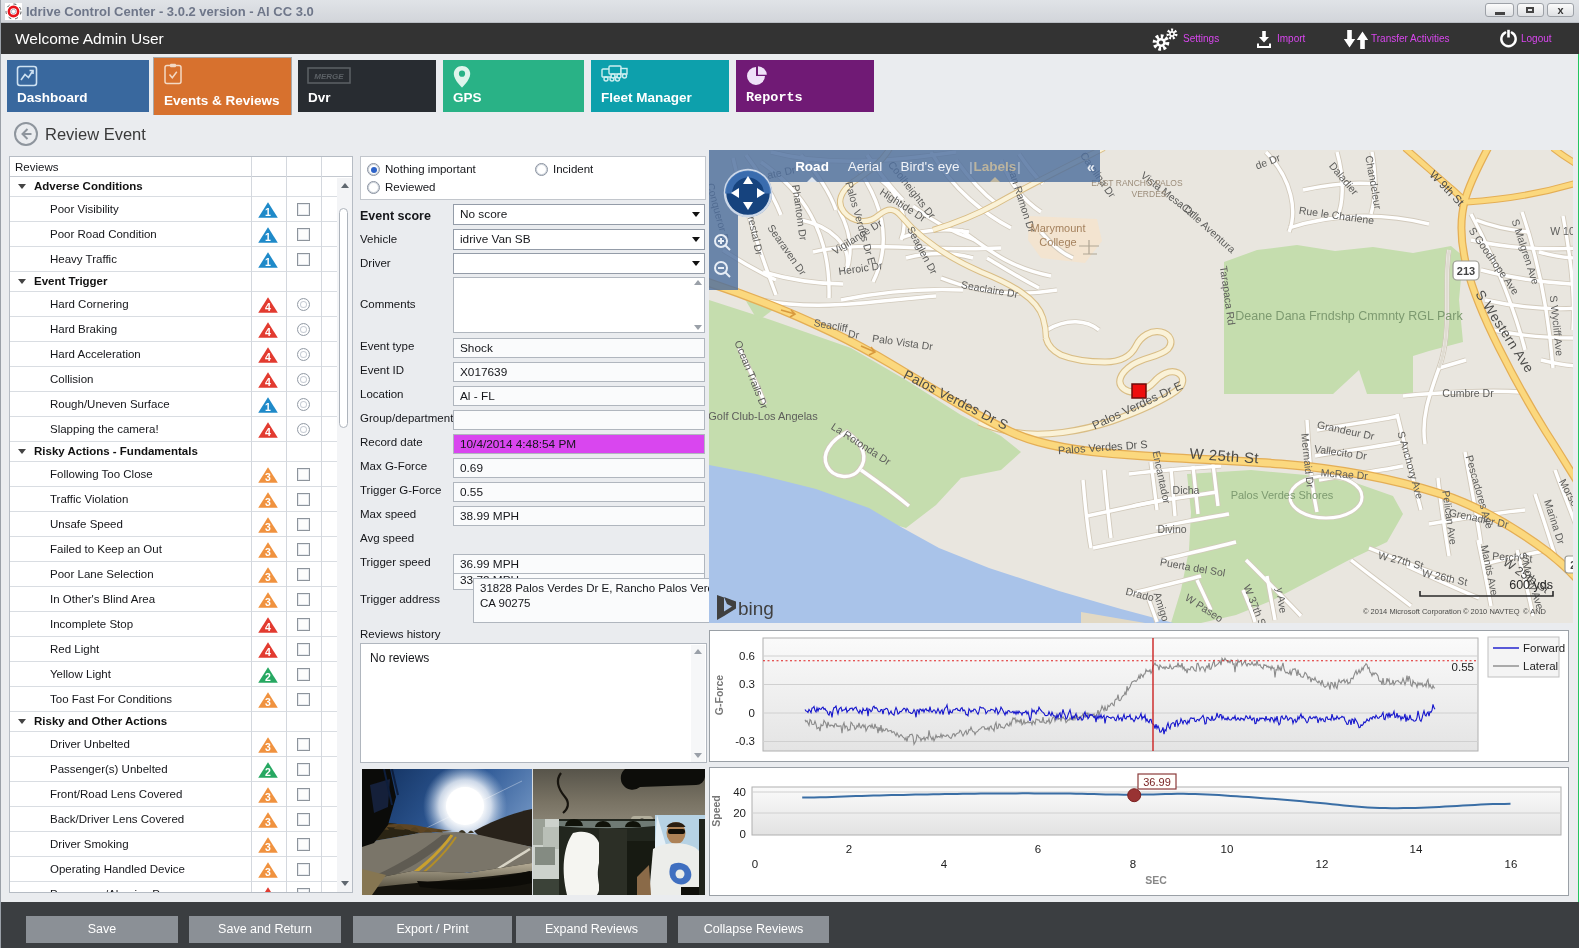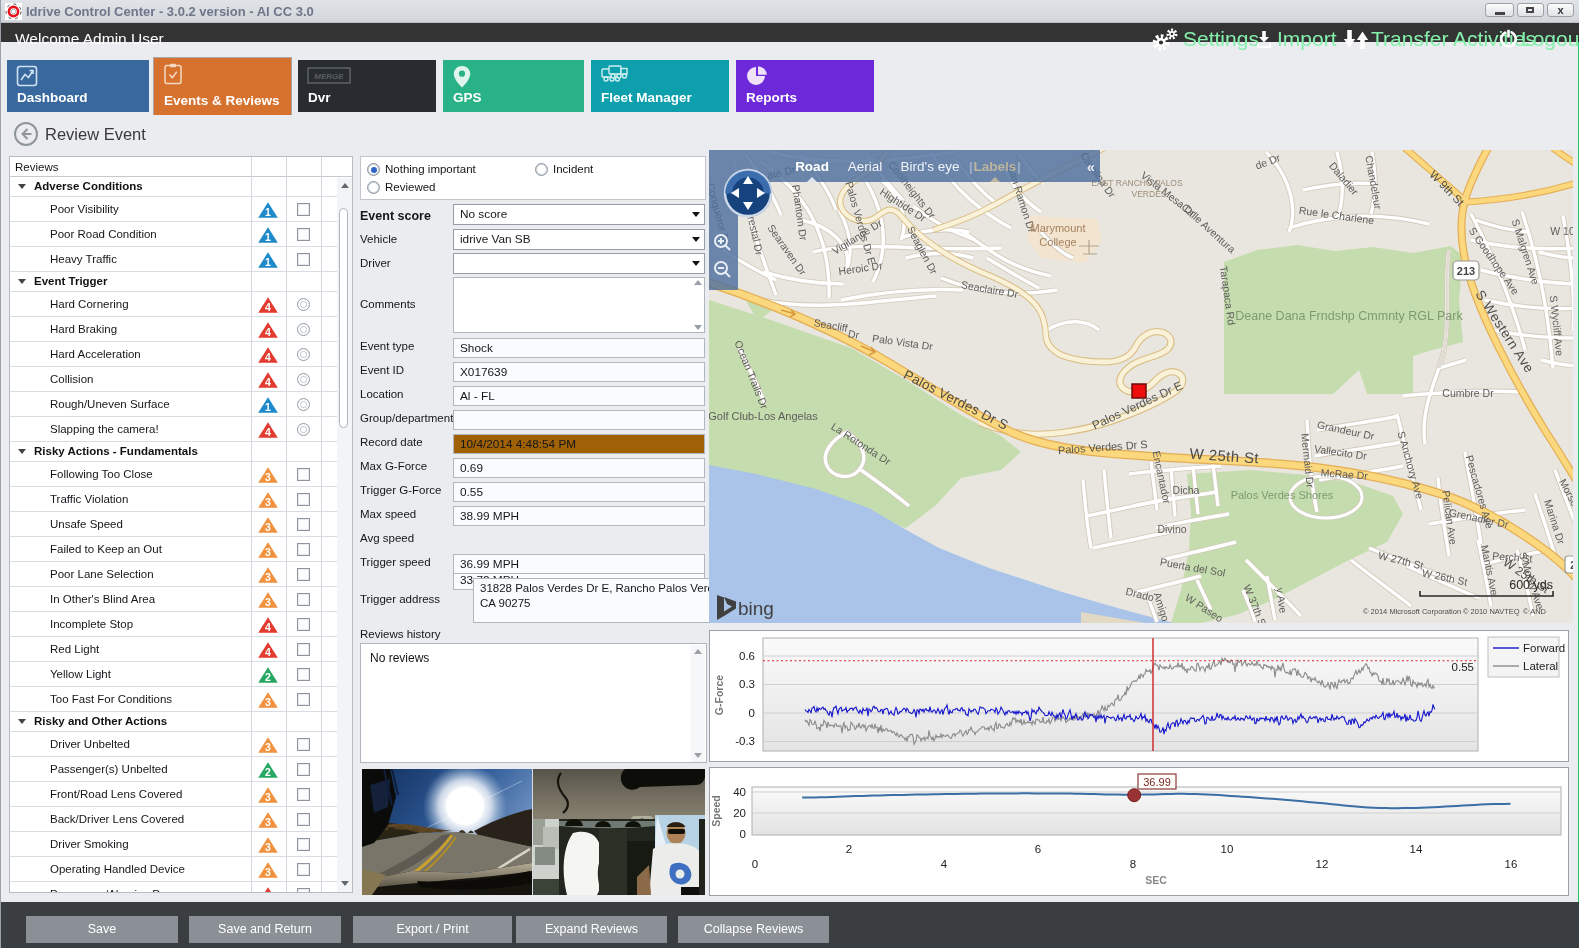--- a/index.html
+++ b/index.html
@@ -14,42 +14,42 @@
 .ddar{position:absolute;right:4px;top:7px;width:0;height:0;border-left:4.5px solid transparent;border-right:4.5px solid transparent;border-top:5px solid #111;}
 .gr{position:absolute;left:0;width:344px;height:20px;background:#fff;border-bottom:1px solid #d9dde2;}
 .ir{position:absolute;left:0;width:344px;height:25px;background:#fff;border-bottom:1px solid #d9dde2;}
 .gr b{position:absolute;left:24px;top:3px;font-size:11.5px;color:#111;}
 .gr .ex{position:absolute;left:8px;top:7px;width:0;height:0;border-left:4px solid transparent;border-right:4px solid transparent;border-top:5px solid #444;}
 .ir span{position:absolute;left:40px;top:6px;font-size:11.5px;color:#15161a;}
 .cb{position:absolute;left:287px;top:6px;width:13px;height:13px;background:#fdfdfd;border:1px solid #8d949c;box-shadow:inset 0 0 0 1px #e7eaee;}
 .rd{position:absolute;left:287px;top:6px;width:13px;height:13px;background:#fff;border:1px solid #949ca6;border-radius:50%;box-shadow:inset 0 0 0 2px #fff, inset 0 0 0 3px #c9ced6;}
 .tri{position:absolute;left:247px;top:4px;}
 .btn{position:absolute;top:14px;height:27px;background:#8b9096;color:#fff;font-size:12.5px;text-align:center;line-height:27px;}
-.mi{position:absolute;top:0;height:31px;color:#86efac;font-size:21px;line-height:31px;}
+.mi{position:absolute;top:0;height:31px;color:#d946ef;font-size:10px;line-height:31px;}
 </style></head><body>
 <div id="app">
 
 <div class="abs" style="left:0;top:0;width:1579px;height:23px;background:linear-gradient(#e0e3e7,#d2d5da);border-bottom:1px solid #b9bdc3;">
  <svg class="abs" style="left:4px;top:3px;" width="17" height="17" viewBox="0 0 17 17">
   <rect x="0" y="0" width="17" height="17" fill="#fff"></rect>
   <circle cx="8.5" cy="8.5" r="7.5" fill="none" stroke="#555" stroke-width="1" stroke-dasharray="3 4"></circle>
   <circle cx="8.5" cy="8.5" r="4.6" fill="none" stroke="#e8141c" stroke-width="2.6"></circle>
   <circle cx="8.5" cy="8.5" r="2.2" fill="none" stroke="#9ab" stroke-width="0.8"></circle>
  </svg>
  <div class="abs" style="left:25px;top:4px;font-size:13px;font-weight:bold;color:#6e7689;">Idrive Control Center - 3.0.2 version - Al CC 3.0</div>
  <div class="abs" style="left:1484px;top:3px;width:29px;height:14px;background:linear-gradient(#fbfbfb,#dfe1e4);border:1px solid #9da1a7;border-radius:3px;">
         <div class="abs" style="left:9px;top:8px;width:10px;height:3px;background:#444;"></div>
       </div>
  <div class="abs" style="left:1516px;top:3px;width:27px;height:14px;background:linear-gradient(#fbfbfb,#dfe1e4);border:1px solid #9da1a7;border-radius:3px;">
         <div class="abs" style="left:8px;top:3px;width:8px;height:6px;border:2px solid #444;"></div>
       </div>
  <div class="abs" style="left:1546px;top:3px;width:27px;height:14px;background:linear-gradient(#fbfbfb,#dfe1e4);border:1px solid #9da1a7;border-radius:3px;color:#333;font-size:11px;font-weight:bold;text-align:center;line-height:13px;">x</div>
 </div>
 
-<div class="abs" style="left:0;top:23px;width:1579px;height:19px;background:#333333;">
+<div class="abs" style="left:0;top:23px;width:1579px;height:31px;background:#333333;">
  <div class="abs" style="left:14px;top:0;height:31px;line-height:31px;color:#fff;font-size:15.5px;">Welcome Admin User</div>
  <svg class="abs" style="left:1150px;top:5px;" width="28" height="24" viewBox="0 0 28 24">
   <circle cx="10" cy="14.5" r="6.2" fill="none" stroke="#fff" stroke-width="4.2" stroke-dasharray="2.6 2.1"></circle>
   <circle cx="10" cy="14.5" r="4.6" fill="#fff"></circle>
         <circle cx="10" cy="14.5" r="2.1" fill="#333"></circle>
   <circle cx="21" cy="6" r="4" fill="none" stroke="#fff" stroke-width="3" stroke-dasharray="1.9 1.6"></circle>
   <circle cx="21" cy="6" r="2.9" fill="#fff"></circle>
         <circle cx="21" cy="6" r="1.3" fill="#333"></circle>
  </svg>
  <div class="mi" style="left:1182px;">Settings</div>
@@ -108,21 +108,21 @@
         <circle cx="12" cy="14" r="2"></circle>
         <circle cx="17.5" cy="14" r="2"></circle>
   <rect x="9" y="1" width="12" height="8" rx="1" fill="#0da0ac"></rect>
         <rect x="21" y="3.5" width="6" height="5.5" fill="#0da0ac"></rect>
         <circle cx="13" cy="11" r="2" fill="#0da0ac"></circle>
         <circle cx="19" cy="11" r="2" fill="#0da0ac"></circle>
         <circle cx="24.5" cy="11" r="2" fill="#0da0ac"></circle>
  </svg>
  <div class="lbl">Fleet Manager</div>
 </div>
-<div class="tab" style="left:735px;width:138px;background:#6d28d9;">
+<div class="tab" style="left:735px;width:138px;background:#701a75;font-family:Liberation Mono, monospace;">
  <svg width="22" height="22" viewBox="0 0 22 22">
         <path d="M11 2 A9 9 0 1 0 20 11 L11 11 Z" fill="#efe2f8"></path>
         <path d="M13 1.2 A9 9 0 0 1 21.8 9.8 L13 9.8 Z" fill="#efe2f8"></path>
       </svg>
  <div class="lbl">Reports</div>
 </div>
 
 <div class="abs" style="left:13px;top:122px;width:24px;height:24px;border:2px solid #8e959d;border-radius:50%;">
  <svg class="abs" style="left:3px;top:3px;" width="14" height="14" viewBox="0 0 14 14" stroke="#8e959d" stroke-width="2" fill="none">
         <path d="M8.5 2 L3.5 7 l5 5 M3.5 7 h9"></path>
@@ -404,21 +404,21 @@
     </div>
     <div class="flab" style="left:359px;top:388px;">Location</div>
     <div class="fbox" style="top:386px;height:20px;background:#fafbfc;border-color:#b0b6be;">
       <div class="t">Al - FL</div>
     </div>
     <div class="flab" style="left:359px;top:412px;">Group/department</div>
     <div class="fbox" style="top:410px;height:20px;background:#fafbfc;border-color:#b0b6be;">
       <div class="t"></div>
     </div>
     <div class="flab" style="left:359px;top:436px;">Record date</div>
-    <div class="fbox" style="top:434px;height:20px;background:#a16207;border-color:#b0b6be;">
+    <div class="fbox" style="top:434px;height:20px;background:#d946ef;border-color:#b0b6be;">
       <div class="t">10/4/2014 4:48:54 PM</div>
     </div>
     <div class="flab" style="left:359px;top:460px;">Max G-Force</div>
     <div class="fbox" style="top:458px;height:20px;background:#fafbfc;border-color:#b0b6be;text-align:right;">
       <div class="t">0.69</div>
     </div>
     <div class="flab" style="left:359px;top:484px;">Trigger G-Force</div>
     <div class="fbox" style="top:482px;height:20px;background:#fafbfc;border-color:#b0b6be;">
       <div class="t">0.55</div>
     </div>

